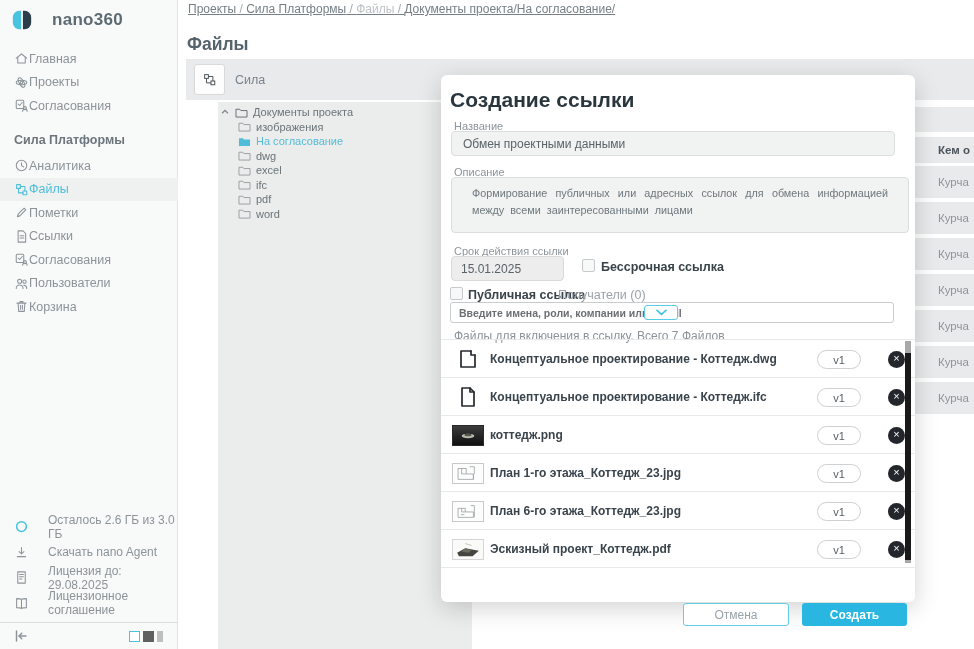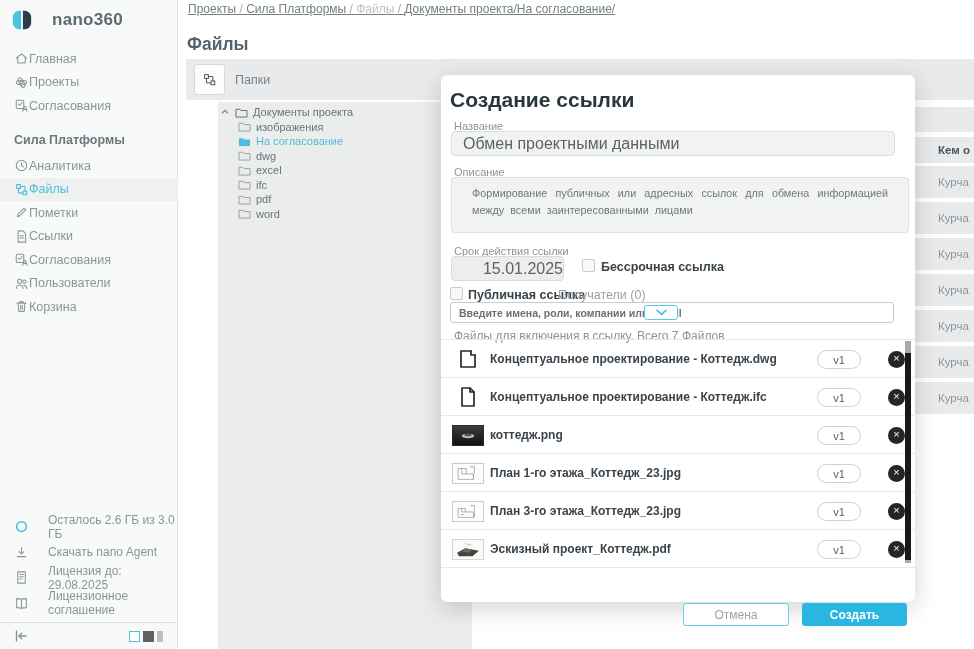--- a/index.html
+++ b/index.html
@@ -70,21 +70,21 @@
   .trow { position:absolute; left:440px; width:534px; height:32px; background:#e9eaeb; cursor:pointer; }
   .trow-cell { position:absolute; left:498px; top:0; height:32px; display:flex; align-items:center;
                font-size:11.5px; color:#8d959a; }
 
   
   #modal { position:absolute; left:441px; top:75px; width:474px; height:527px; background:#fff;
            border-radius:6px; box-shadow:0 6px 24px rgba(0,0,0,.18); z-index:10; }
   .m-title { position:absolute; left:9px; top:13px; font-size:21px; font-weight:600; color:#2a363e; }
   .m-label { position:absolute; font-size:11px; color:#8d959b; }
   .m-input { position:absolute; background:#f1f2f2; border:1px solid #dcdddd; border-radius:4px;
-             font-size:16px; color:#596368; display:flex; align-items:center; padding-left:11px; }
+             font-size:12px; color:#596368; display:flex; align-items:center; padding-left:11px; }
   .m-textarea { position:absolute; left:10px; top:102px; width:458px; height:56px; background:#f1f2f2;
                 border:1px solid #dcdddd; border-radius:4px; padding:7px 20px; font-size:10.8px;
                 color:#6e787d; text-align:justify; line-height:1.55; word-spacing:3px; }
   .checkbox { position:absolute; width:13px; height:13px; background:#f7f8f8; border:1px solid #c6cacc;
               border-radius:2px; cursor:pointer; }
   .cb-label { position:absolute; font-size:12.5px; font-weight:700; color:#39434a; }
   .recipients-label { position:absolute; left:117px; top:213px; font-size:12.5px; color:#9aa2a7; }
   .recip-input { position:absolute; left:9px; top:227px; width:444px; height:21px; background:#fff;
                  border:1px solid #c9cccd; border-radius:3px; }
   .recip-ph { position:absolute; left:8px; top:0; height:19px; display:flex; align-items:center;
@@ -274,21 +274,21 @@
 
   <div id="toolbar">
     <div class="folders-btn">
       <svg viewBox="0 0 20 20">
           <rect x="3.5" y="3.5" width="5" height="5"></rect>
           <rect x="12" y="12" width="5" height="5"></rect>
           <path d="M6 8.5v6h6"></path>
           <path d="M8.5 6h6v6"></path>
         </svg>
     </div>
-    <div class="folders-label">Папки</div>
+    <div class="folders-label">Сила</div>
   </div>
 
   <div id="tree-panel">
     <div class="tree-row root">
       <svg class="caret" viewBox="0 0 12 12">
           <path d="M2.5 7.5L6 4l3.5 3.5"></path>
         </svg>
       <svg class="folder" viewBox="0 0 20 16">
           <path d="M1.5 3h6l1.5 2h9.5v10h-17z" fill="none" stroke="#5f686e" stroke-width="1.4"></path>
         </svg>
@@ -370,21 +370,21 @@
 
     <div class="m-label" style="left:13px; top:45px;">Название</div>
     <div class="m-input" style="left:10px; top:56px; width:444px; height:25px;">
       <span>Обмен проектными данными</span>
     </div>
 
     <div class="m-label" style="left:13px; top:91px;">Описание</div>
     <div class="m-textarea">Формирование публичных или адресных ссылок для обмена информацией между всеми заинтересованными лицами</div>
 
     <div class="m-label" style="left:13px; top:170px;">Срок действия ссылки</div>
-    <div class="m-input" style="left:10px; top:181px; width:113px; height:25px; background:#ededee; border-color:#d9dada; padding-left:9px;justify-content:flex-end;">
+    <div class="m-input" style="left:10px; top:181px; width:113px; height:25px; background:#ededee; border-color:#d9dada; padding-left:9px;">
       <span>15.01.2025</span>
     </div>
     <div class="checkbox" style="left:141px; top:184px;"></div>
     <div class="cb-label" style="left:160px; top:185px;">Бессрочная ссылка</div>
 
     <div class="checkbox" style="left:9px; top:212px;"></div>
     <div class="cb-label" style="left:27px; top:213px;">Публичная ссылка</div>
     <div class="recipients-label">Получатели (0)</div>
 
     <div class="recip-input">
@@ -449,21 +449,21 @@
       </div>
       <div class="file-row">
         <span class="file-icon">
           <span class="thumb">
               <svg viewBox="0 0 32 21" fill="none" stroke="#9aa0a3" stroke-width="0.9">
                 <path d="M5 17V7h8v4h9v6H5z"></path>
                 <path d="M9 7v4M13 11H9M19 4h4v7M23 11v6M8 14h4"></path>
               </svg>
             </span>
         </span>
-        <span class="file-name">План 3-го этажа_Коттедж_23.jpg</span>
+        <span class="file-name">План 6-го этажа_Коттедж_23.jpg</span>
         <span class="ver-pill">v1</span>
         <span class="x-btn">×</span>
       </div>
       <div class="file-row">
         <span class="file-icon">
           <span class="thumb" style="background:#fafaf8; border-color:#d5d5d5;">
               <svg viewBox="0 0 32 21">
                 <path d="M13 4l7 2" stroke="#c0c0b8" stroke-width="1"></path>
                 <polygon points="4,14 13,9 28,12 21,18 6,18" fill="#45453f"></polygon>
                 <polygon points="13,9 20,11 17,14 9,13" fill="#6b6b62"></polygon>

